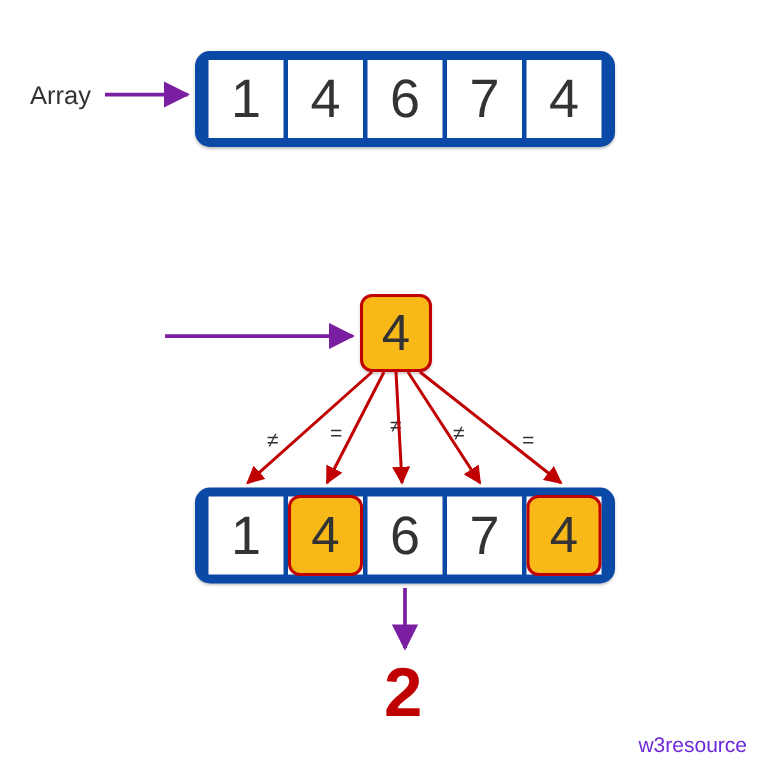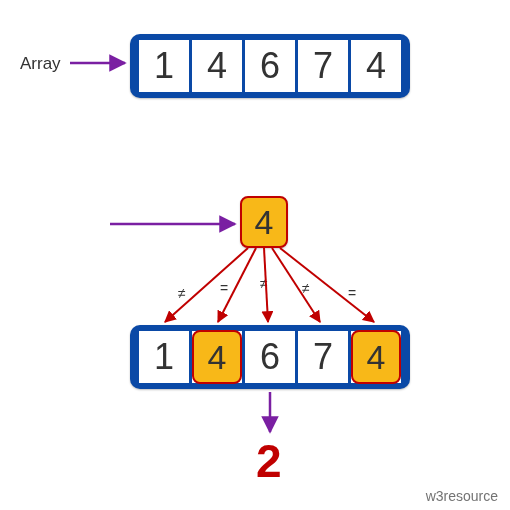--- a/index.html
+++ b/index.html
@@ -82,21 +82,21 @@
   .op {
     position: absolute;
     font-size: 14px;
     color: #333;
   }
   .watermark {
     position: absolute;
     right: 12px;
     bottom: 6px;
     font-size: 14px;
-    color: #737373;
+    color: #6d28d9;
   }
   svg { position: absolute; inset: 0; width: 510px; height: 510px; pointer-events: none; }
 </style>
 </head>
 <body>
 
 <div class="canvas">
 
   <div class="label" style="left:20px; top:54px;">Array</div>
 

